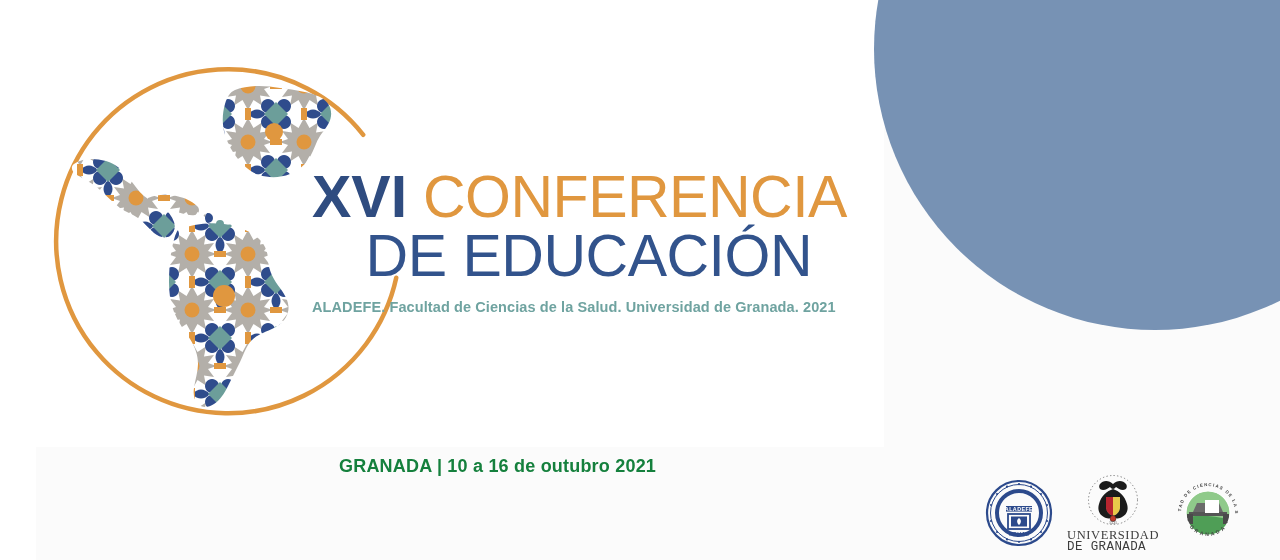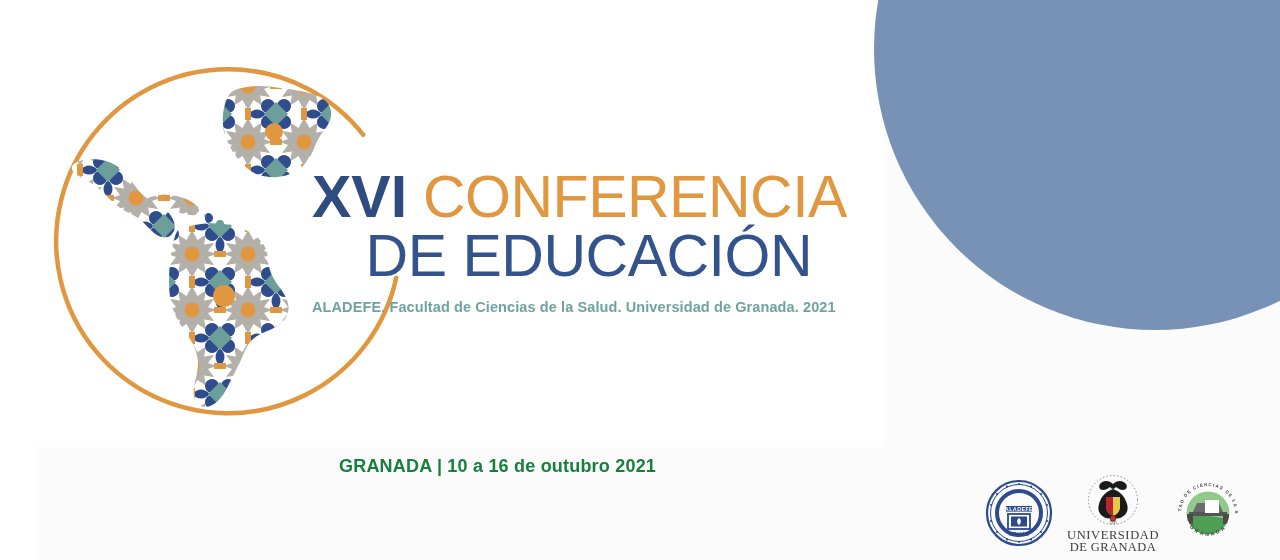--- a/index.html
+++ b/index.html
@@ -61,25 +61,25 @@
 
   
   .logos{
     position:absolute;left:985px;top:468px;width:280px;height:90px;
     display:flex;align-items:center;gap:14px;
   }
   .logo{position:relative;}
   .logo svg{display:block;}
   .ugr-wrap{display:flex;flex-direction:column;align-items:center;}
   .ugr-text{
-    margin-top:3px;text-align:center;color:#3c3c3c;
+    margin-top:3px;color:#3c3c3c;
     font-family:"Liberation Serif", serif;line-height:12px;
   }
   .ugr-text .l1{font-size:12.5px;letter-spacing:0.6px;display:block;}
-  .ugr-text .l2{font-size:12.5px;letter-spacing:0.4px;display:block;}
+  .ugr-text .l2{font-size:12.5px;letter-spacing:0.4px;display:block;font-family:Liberation Mono, monospace;}
 </style>
 </head>
 <body>
 
 <div id="poster">
 
   <div class="white-panel"></div>
   <div class="white-panel-lower"></div>
 
   <div class="blue-circle"></div>

